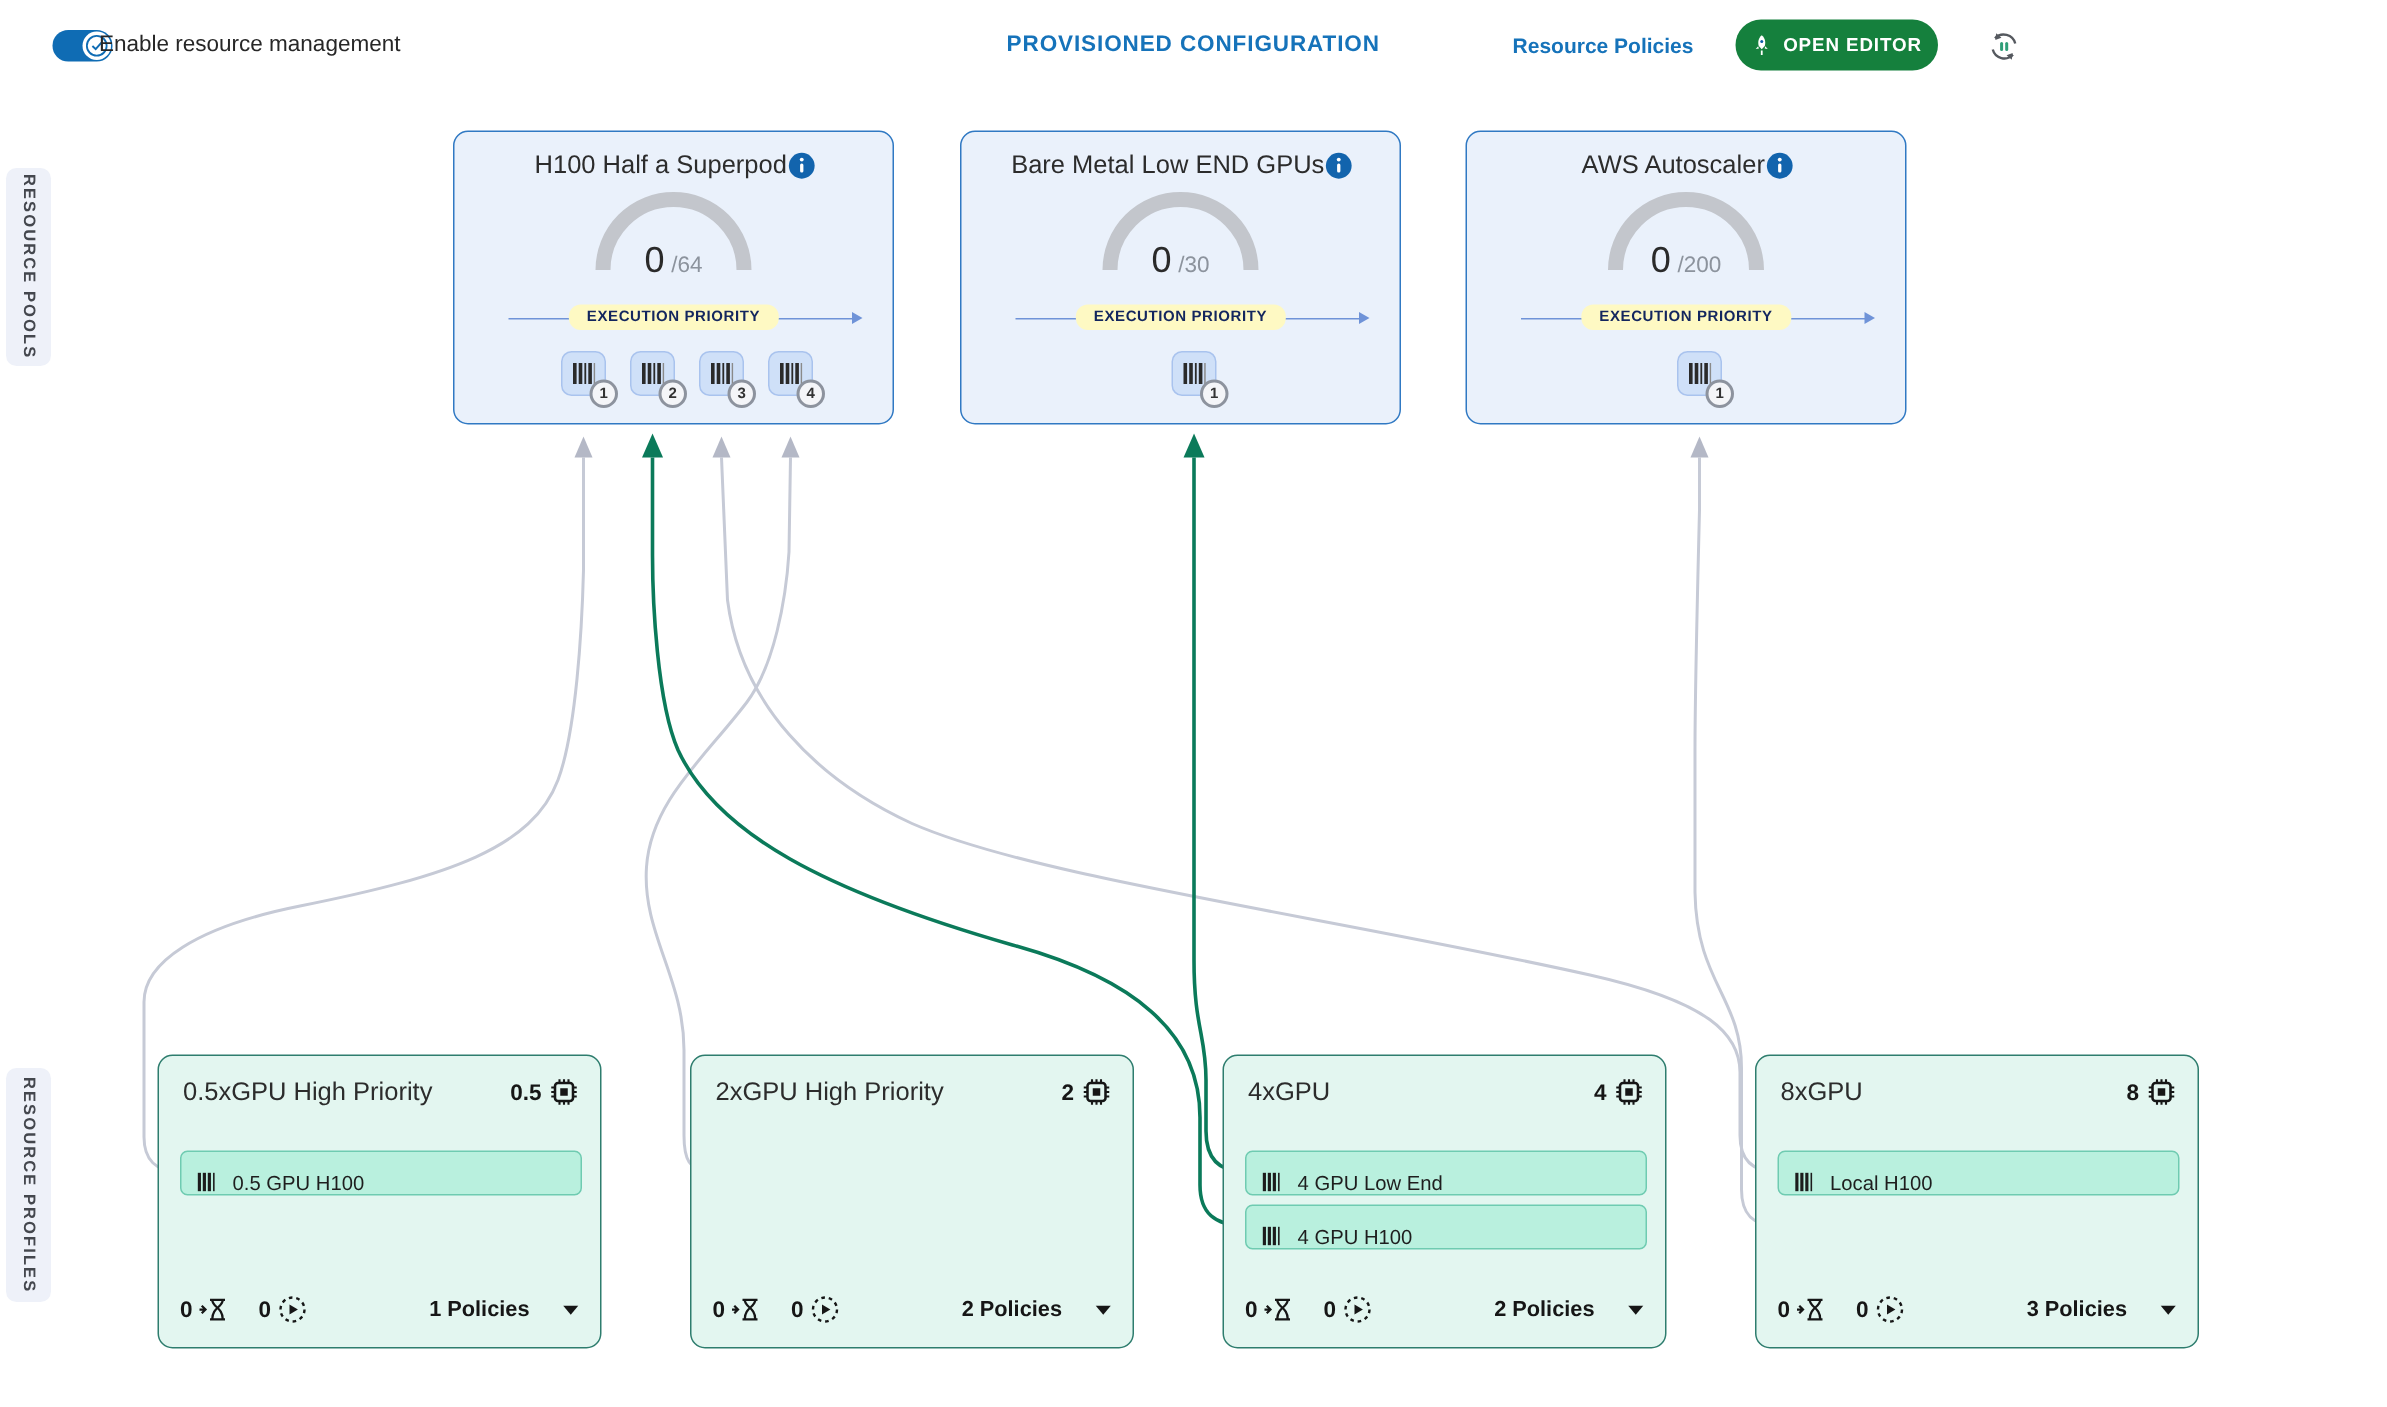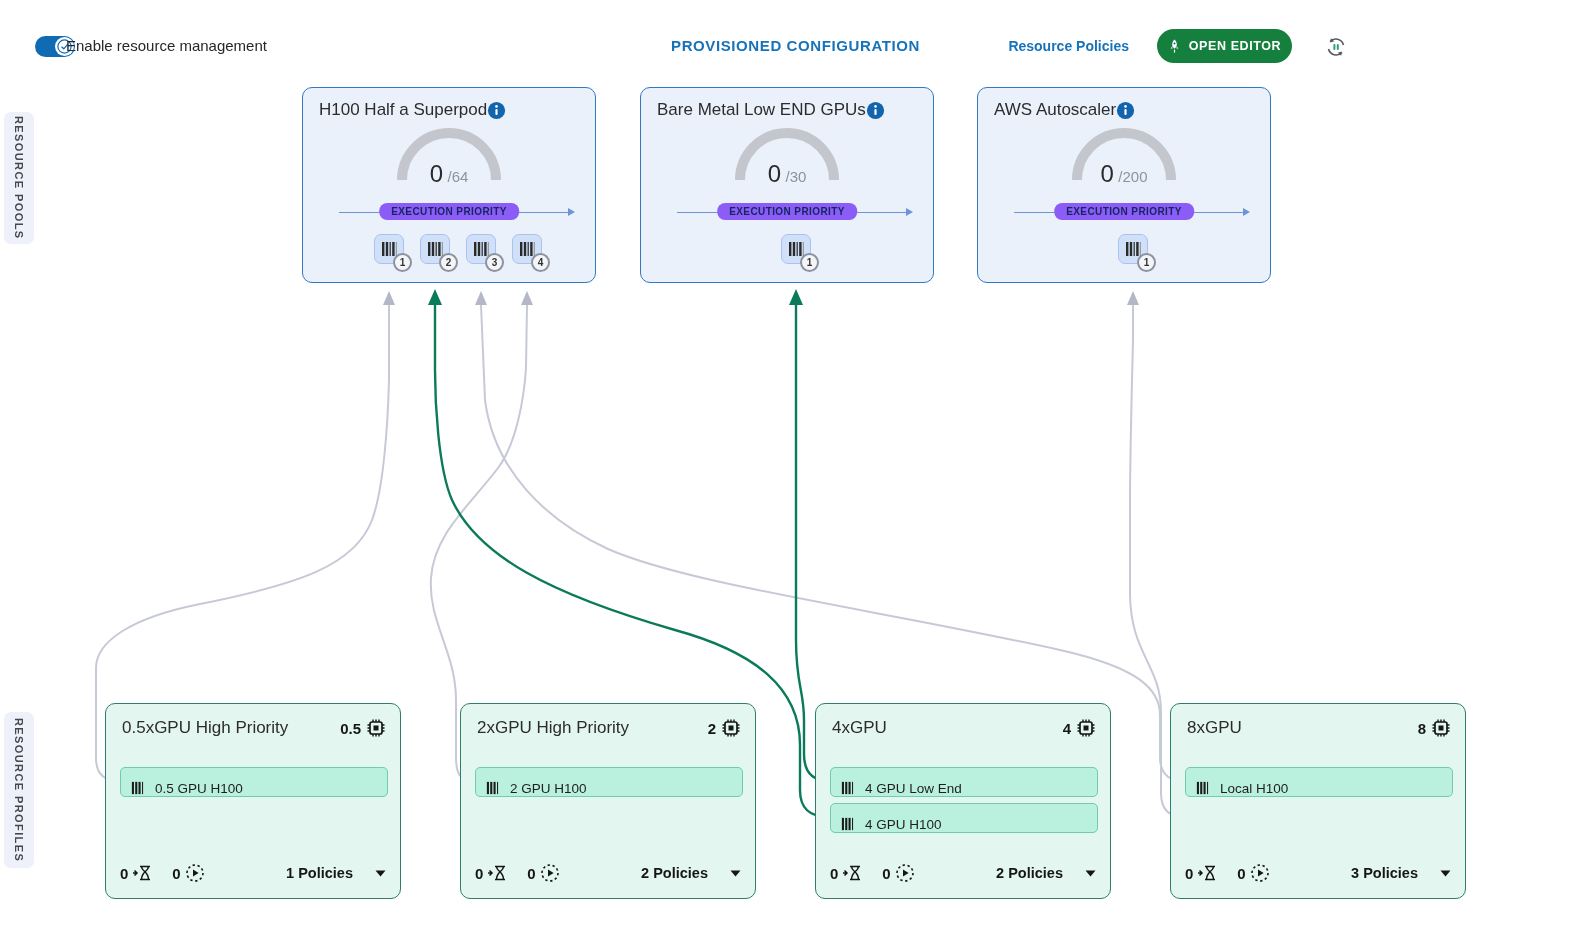--- a/index.html
+++ b/index.html
@@ -1,20 +1,20 @@
 <!DOCTYPE html>
 <html><head>
 <meta charset="utf-8">
 <style>
   * { margin:0; padding:0; box-sizing:border-box; }
   html,body { background:#ffffff; font-family:"Liberation Sans", sans-serif; }
   #stage { position:relative; width:1591px; height:938px; background:#fff; overflow:hidden; }
 
   
-  .topbar { position:absolute; left:0; top:16px; width:1396px; height:60px; }
+  .topbar { position:absolute; left:0; top:0; width:1396px; height:60px; }
   .toggle { position:absolute; left:35px; top:20px; width:40px; height:21px; border-radius:11px;
             background:#0f6cb4; cursor:pointer; }
   .toggle .knob { position:absolute; right:1px; top:1px; width:19px; height:19px; border-radius:50%;
             background:#fff; display:flex; align-items:center; justify-content:center; }
   .toggle-label { position:absolute; left:66px; top:21px; font-size:15px; color:#272727; }
   .page-title { position:absolute; left:0; top:21px; width:1591px; text-align:center;
             font-size:15px; font-weight:700; letter-spacing:0.6px; color:#1673ba; }
   .policies-link { position:absolute; right:267px; top:22px; font-size:14px; font-weight:700;
             color:#1673ba; cursor:pointer; }
   .open-editor { position:absolute; right:104px; top:13px; width:135px; height:34px; border:none;
@@ -31,34 +31,34 @@
   #tab-pools { top:112px; height:132px; }
   #tab-profiles { top:712px; height:156px; }
 
   
   #wires { position:absolute; left:0; top:0; width:1591px; height:938px; z-index:1; }
 
   
   .pool-card { position:absolute; top:87px; width:294px; height:196px; background:#eaf1fb;
             border:1.5px solid #3079c3; border-radius:10px; z-index:2; cursor:pointer; }
   .pool-head { position:absolute; left:16px; right:14px; top:12px; display:flex;
-            align-items:center; justify-content:flex-start; }
+            align-items:center; justify-content:center; }
   .pool-name { font-size:17px; color:#2c2c2c; }
   .gauge { position:absolute; left:50%; top:36px; transform:translateX(-50%); }
   .gauge-value { position:absolute; left:0; top:72px; width:100%; text-align:center; }
   .gauge-value .num { font-size:24px; color:#2a2a2a; }
   .gauge-value .cap { font-size:15px; color:#8c939d; }
   .exec-row { position:absolute; left:0; top:115px; width:100%; height:18px; }
   .exec-line { position:absolute; left:36px; right:26px; top:9px; height:0;
             border-top:1.4px solid #6f93d8; }
   .exec-arrow { position:absolute; right:20px; top:5px; width:0; height:0;
             border-left:7px solid #6f93d8; border-top:4.5px solid transparent;
             border-bottom:4.5px solid transparent; }
   .exec-badge { position:absolute; left:50%; top:0; transform:translateX(-50%);
-            background:#8b5cf6; color:#13265e; border-radius:8px; padding:3px 12px;
+            background:#fef9c3; color:#13265e; border-radius:8px; padding:3px 12px;
             font-size:10px; font-weight:700; letter-spacing:0.4px; white-space:nowrap; }
   .pool-chips { position:absolute; left:9px; top:146px; width:100%; display:flex;
             justify-content:center; gap:16px; }
   .mini-chip { position:relative; width:30px; height:30px; background:#cfe0f8;
             border:1px solid #a9c3ee; border-radius:7px; display:flex; align-items:center;
             justify-content:center; }
   .mini-badge { position:absolute; right:-9px; bottom:-9px; width:19px; height:19px;
             border-radius:50%; background:#f4f5f8; border:2px solid #8d939e; color:#333;
             font-size:10px; font-weight:700; display:flex; align-items:center; justify-content:center; }
 
@@ -354,30 +354,79 @@
         <span>2</span>
         <svg width="20" height="20" viewBox="0 0 20 20">
           <rect x="4" y="4" width="12" height="12" rx="2" fill="none" stroke="#161616" stroke-width="1.7"></rect>
           <rect x="7.5" y="7.5" width="5" height="5" fill="#161616"></rect>
           <g stroke="#161616" stroke-width="1.4">
             <path d="M7 4V1.5 M10 4V1.5 M13 4V1.5 M7 18.5V16 M10 18.5V16 M13 18.5V16 M4 7H1.5 M4 10H1.5 M4 13H1.5 M18.5 7H16 M18.5 10H16 M18.5 13H16"></path>
           </g>
         </svg>
       </span>
     </div>
+    <div class="prof-foot">
+      <span class="foot-stat">
+        <span>0</span>
+        <svg width="22" height="18" viewBox="0 0 22 18">
+          <path d="M1 9h3 M2.5 6.5 L5 9 L2.5 11.5" stroke="#161616" stroke-width="1.5" fill="none"></path>
+          <path d="M8 2.5h10 M8 15.5h10 M9.5 2.5 c0 5 7 5 7 13 M16.5 2.5 c0 5 -7 5 -7 13" stroke="#161616" stroke-width="1.5" fill="none"></path>
+        </svg>
+      </span>
+      <span class="foot-stat">
+        <span>0</span>
+        <svg width="20" height="20" viewBox="0 0 20 20">
+          <circle cx="10" cy="10" r="8" stroke="#161616" stroke-width="1.6" fill="none" stroke-dasharray="2.4 2.6"></circle>
+          <polygon points="8,6.6 13.6,10 8,13.4" fill="#161616"></polygon>
+        </svg>
+      </span>
+      <span class="policies-dd">
+        <span>2 Policies</span>
+        <svg width="11" height="7" viewBox="0 0 11 7">
+            <polygon points="0.5,0.5 10.5,0.5 5.5,6.5" fill="#161616"></polygon>
+          </svg>
+      </span>
+    </div>
+  </div>
+
+  <div class="profile-card" style="left:815px">
+    <div class="prof-head">
+      <span class="prof-name">4xGPU</span>
+      <span class="prof-count">
+        <span>4</span>
+        <svg width="20" height="20" viewBox="0 0 20 20">
+          <rect x="4" y="4" width="12" height="12" rx="2" fill="none" stroke="#161616" stroke-width="1.7"></rect>
+          <rect x="7.5" y="7.5" width="5" height="5" fill="#161616"></rect>
+          <g stroke="#161616" stroke-width="1.4">
+            <path d="M7 4V1.5 M10 4V1.5 M13 4V1.5 M7 18.5V16 M10 18.5V16 M13 18.5V16 M4 7H1.5 M4 10H1.5 M4 13H1.5 M18.5 7H16 M18.5 10H16 M18.5 13H16"></path>
+          </g>
+        </svg>
+      </span>
+    </div>
     <div class="prof-chip" style="top:63px">
       <svg width="14" height="16" viewBox="0 0 16 16">
           <g fill="#1c1c1c">
             <rect x="1" y="1" width="2.4" height="14"></rect>
             <rect x="4.8" y="1" width="2.4" height="14"></rect>
             <rect x="8.6" y="1" width="2.4" height="14"></rect>
             <rect x="12.6" y="1" width="1.2" height="14"></rect>
           </g>
         </svg>
-      <span>2 GPU H100</span>
+      <span>4 GPU Low End</span>
+    </div>
+    <div class="prof-chip" style="top:99px">
+      <svg width="14" height="16" viewBox="0 0 16 16">
+          <g fill="#1c1c1c">
+            <rect x="1" y="1" width="2.4" height="14"></rect>
+            <rect x="4.8" y="1" width="2.4" height="14"></rect>
+            <rect x="8.6" y="1" width="2.4" height="14"></rect>
+            <rect x="12.6" y="1" width="1.2" height="14"></rect>
+          </g>
+        </svg>
+      <span>4 GPU H100</span>
     </div>
     <div class="prof-foot">
       <span class="foot-stat">
         <span>0</span>
         <svg width="22" height="18" viewBox="0 0 22 18">
           <path d="M1 9h3 M2.5 6.5 L5 9 L2.5 11.5" stroke="#161616" stroke-width="1.5" fill="none"></path>
           <path d="M8 2.5h10 M8 15.5h10 M9.5 2.5 c0 5 7 5 7 13 M16.5 2.5 c0 5 -7 5 -7 13" stroke="#161616" stroke-width="1.5" fill="none"></path>
         </svg>
       </span>
       <span class="foot-stat">
@@ -389,103 +438,43 @@
       </span>
       <span class="policies-dd">
         <span>2 Policies</span>
         <svg width="11" height="7" viewBox="0 0 11 7">
             <polygon points="0.5,0.5 10.5,0.5 5.5,6.5" fill="#161616"></polygon>
           </svg>
       </span>
     </div>
   </div>
 
-  <div class="profile-card" style="left:815px">
+  <div class="profile-card" style="left:1170px">
     <div class="prof-head">
-      <span class="prof-name">4xGPU</span>
+      <span class="prof-name">8xGPU</span>
       <span class="prof-count">
-        <span>4</span>
+        <span>8</span>
         <svg width="20" height="20" viewBox="0 0 20 20">
           <rect x="4" y="4" width="12" height="12" rx="2" fill="none" stroke="#161616" stroke-width="1.7"></rect>
           <rect x="7.5" y="7.5" width="5" height="5" fill="#161616"></rect>
           <g stroke="#161616" stroke-width="1.4">
             <path d="M7 4V1.5 M10 4V1.5 M13 4V1.5 M7 18.5V16 M10 18.5V16 M13 18.5V16 M4 7H1.5 M4 10H1.5 M4 13H1.5 M18.5 7H16 M18.5 10H16 M18.5 13H16"></path>
           </g>
         </svg>
       </span>
     </div>
     <div class="prof-chip" style="top:63px">
       <svg width="14" height="16" viewBox="0 0 16 16">
           <g fill="#1c1c1c">
             <rect x="1" y="1" width="2.4" height="14"></rect>
             <rect x="4.8" y="1" width="2.4" height="14"></rect>
             <rect x="8.6" y="1" width="2.4" height="14"></rect>
             <rect x="12.6" y="1" width="1.2" height="14"></rect>
           </g>
         </svg>
-      <span>4 GPU Low End</span>
-    </div>
-    <div class="prof-chip" style="top:99px">
-      <svg width="14" height="16" viewBox="0 0 16 16">
-          <g fill="#1c1c1c">
-            <rect x="1" y="1" width="2.4" height="14"></rect>
-            <rect x="4.8" y="1" width="2.4" height="14"></rect>
-            <rect x="8.6" y="1" width="2.4" height="14"></rect>
-            <rect x="12.6" y="1" width="1.2" height="14"></rect>
-          </g>
-        </svg>
-      <span>4 GPU H100</span>
-    </div>
-    <div class="prof-foot">
-      <span class="foot-stat">
-        <span>0</span>
-        <svg width="22" height="18" viewBox="0 0 22 18">
-          <path d="M1 9h3 M2.5 6.5 L5 9 L2.5 11.5" stroke="#161616" stroke-width="1.5" fill="none"></path>
-          <path d="M8 2.5h10 M8 15.5h10 M9.5 2.5 c0 5 7 5 7 13 M16.5 2.5 c0 5 -7 5 -7 13" stroke="#161616" stroke-width="1.5" fill="none"></path>
-        </svg>
-      </span>
-      <span class="foot-stat">
-        <span>0</span>
-        <svg width="20" height="20" viewBox="0 0 20 20">
-          <circle cx="10" cy="10" r="8" stroke="#161616" stroke-width="1.6" fill="none" stroke-dasharray="2.4 2.6"></circle>
-          <polygon points="8,6.6 13.6,10 8,13.4" fill="#161616"></polygon>
-        </svg>
-      </span>
-      <span class="policies-dd">
-        <span>2 Policies</span>
-        <svg width="11" height="7" viewBox="0 0 11 7">
-            <polygon points="0.5,0.5 10.5,0.5 5.5,6.5" fill="#161616"></polygon>
-          </svg>
-      </span>
-    </div>
-  </div>
-
-  <div class="profile-card" style="left:1170px">
-    <div class="prof-head">
-      <span class="prof-name">8xGPU</span>
-      <span class="prof-count">
-        <span>8</span>
-        <svg width="20" height="20" viewBox="0 0 20 20">
-          <rect x="4" y="4" width="12" height="12" rx="2" fill="none" stroke="#161616" stroke-width="1.7"></rect>
-          <rect x="7.5" y="7.5" width="5" height="5" fill="#161616"></rect>
-          <g stroke="#161616" stroke-width="1.4">
-            <path d="M7 4V1.5 M10 4V1.5 M13 4V1.5 M7 18.5V16 M10 18.5V16 M13 18.5V16 M4 7H1.5 M4 10H1.5 M4 13H1.5 M18.5 7H16 M18.5 10H16 M18.5 13H16"></path>
-          </g>
-        </svg>
-      </span>
-    </div>
-    <div class="prof-chip" style="top:63px">
-      <svg width="14" height="16" viewBox="0 0 16 16">
-          <g fill="#1c1c1c">
-            <rect x="1" y="1" width="2.4" height="14"></rect>
-            <rect x="4.8" y="1" width="2.4" height="14"></rect>
-            <rect x="8.6" y="1" width="2.4" height="14"></rect>
-            <rect x="12.6" y="1" width="1.2" height="14"></rect>
-          </g>
-        </svg>
       <span>Local H100</span>
     </div>
     <div class="prof-foot">
       <span class="foot-stat">
         <span>0</span>
         <svg width="22" height="18" viewBox="0 0 22 18">
           <path d="M1 9h3 M2.5 6.5 L5 9 L2.5 11.5" stroke="#161616" stroke-width="1.5" fill="none"></path>
           <path d="M8 2.5h10 M8 15.5h10 M9.5 2.5 c0 5 7 5 7 13 M16.5 2.5 c0 5 -7 5 -7 13" stroke="#161616" stroke-width="1.5" fill="none"></path>
         </svg>
       </span>

